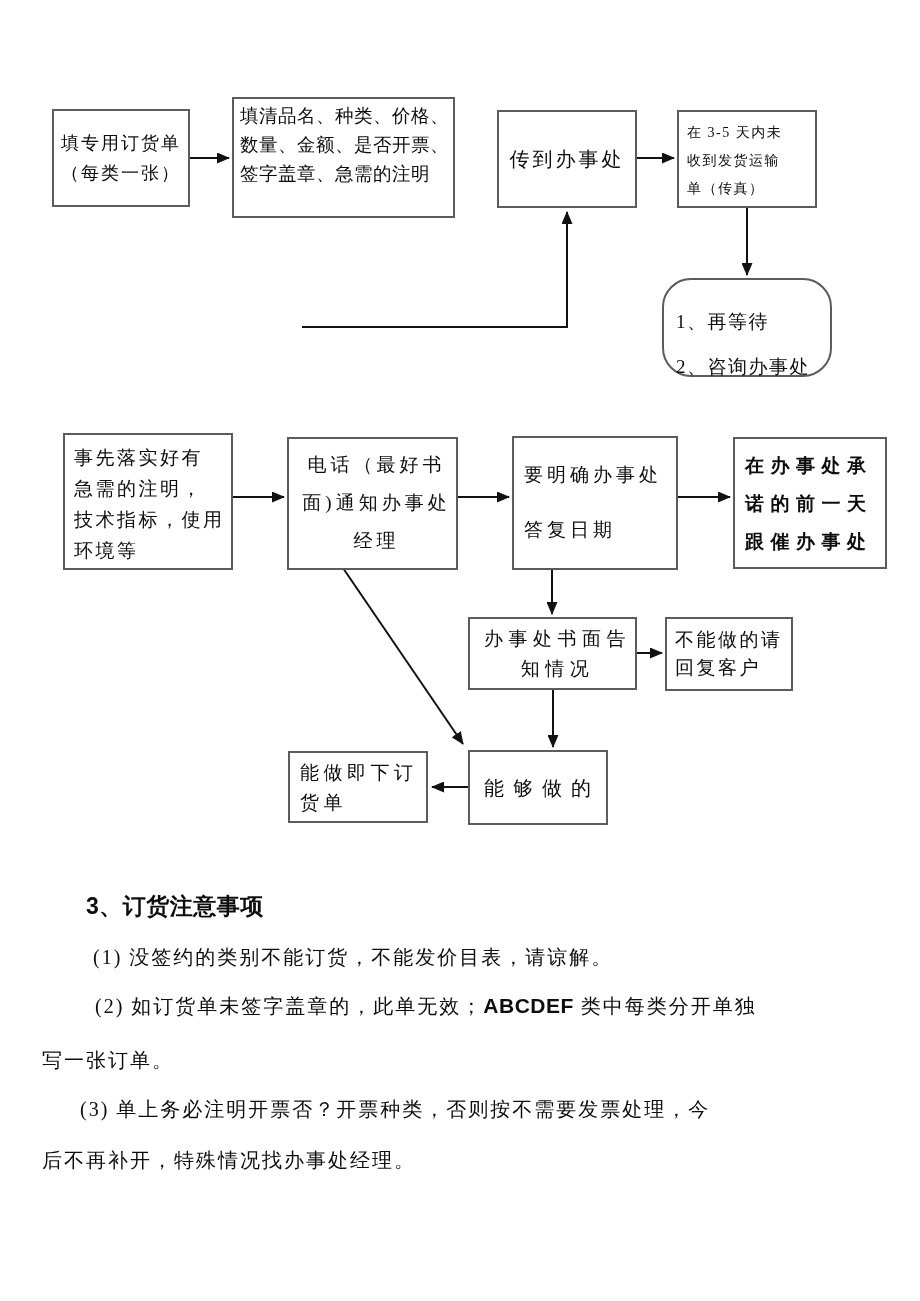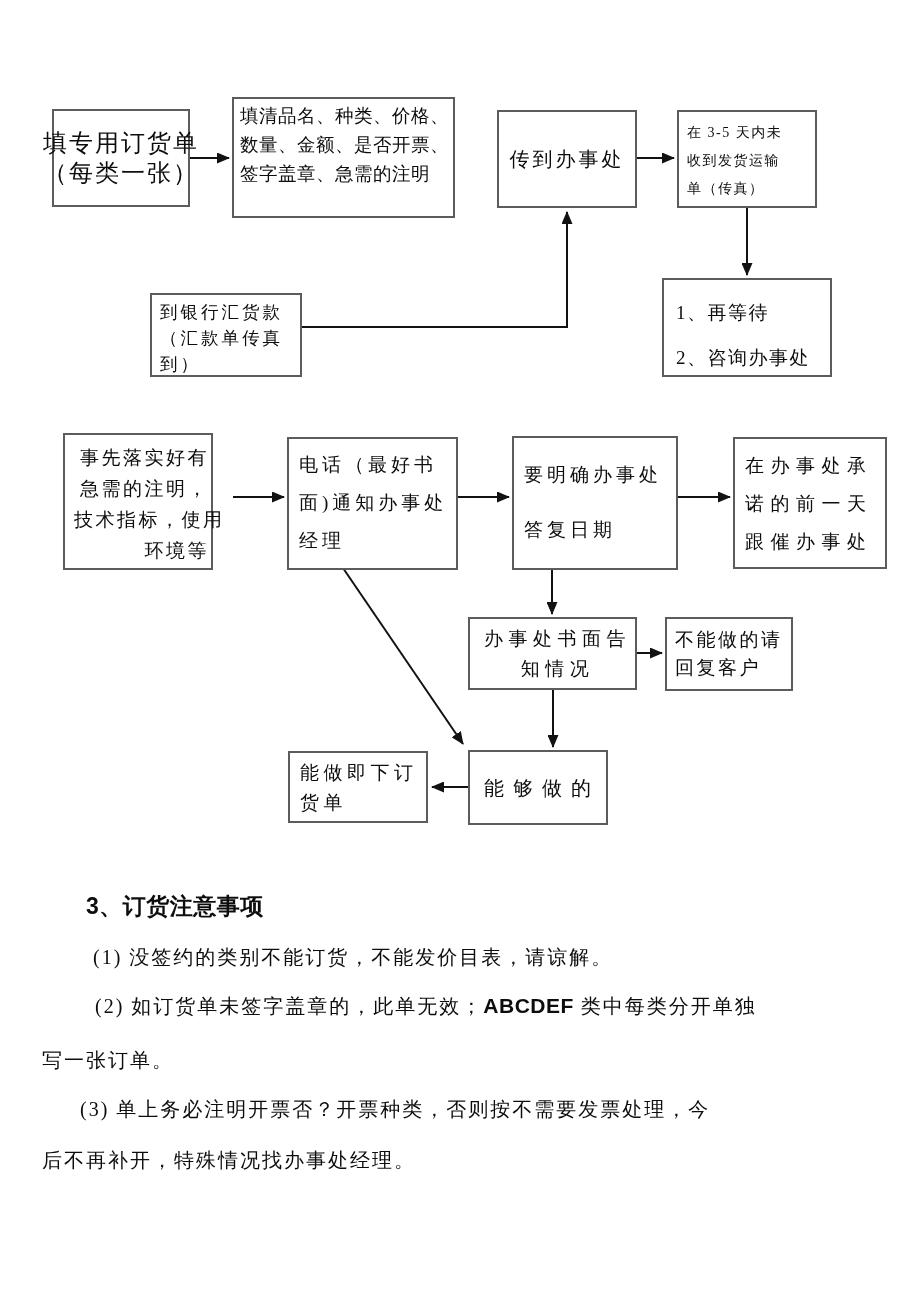--- a/index.html
+++ b/index.html
@@ -26,30 +26,30 @@
     box-sizing:border-box;
     border:2px solid var(--border);
     background:var(--background);
     color:var(--text);
     font-size:19px;
     line-height:30px;
   }
   .node .tl{white-space:pre;}
   .center{display:flex;flex-direction:column;align-items:center;justify-content:center;text-align:center;}
 
-  #n1{left:52px;top:109px;width:138px;height:98px;font-size:24px;letter-spacing:2px;line-height:30px;}
+  #n1{left:52px;top:109px;width:138px;height:98px;font-size:18px;letter-spacing:2px;line-height:30px;}
   #n2{left:232px;top:97px;width:223px;height:121px;font-size:18.5px;letter-spacing:.5px;line-height:29px;padding:3px 5px 0 6px;}
   #n3{left:497px;top:110px;width:140px;height:98px;font-size:20px;letter-spacing:3px;justify-content:center;}
   #n4{left:677px;top:110px;width:140px;height:98px;font-size:14px;letter-spacing:1.5px;line-height:28px;padding:7px 2px 0 8px;}
   #n5{left:150px;top:293px;width:152px;height:84px;font-size:17.5px;letter-spacing:3px;line-height:26px;padding:4px 2px 0 8px;}
-  #n6{left:662px;top:278px;width:170px;height:99px;letter-spacing:1.5px;line-height:45px;padding:10px 2px 0 12px;}
-  #n7{left:63px;top:433px;width:150px;height:137px;letter-spacing:2.5px;line-height:31px;padding:7px 2px 0 9px;text-align:right;}
-  #n8{left:287px;top:437px;width:171px;height:133px;letter-spacing:4px;line-height:38px;padding:7px 2px 0 10px;}
+  #n6{left:662px;top:278px;width:170px;height:99px;letter-spacing:1.5px;line-height:45px;padding:19px 2px 0 12px;border-radius:29px;}
+  #n7{left:63px;top:433px;width:170px;height:137px;letter-spacing:2.5px;line-height:31px;padding:7px 2px 0 9px;}
+  #n8{left:287px;top:437px;width:171px;height:133px;letter-spacing:4px;line-height:38px;padding:7px 2px 0 10px;text-align:center;}
   #n9{left:512px;top:436px;width:166px;height:134px;letter-spacing:4px;line-height:55px;padding:9px 2px 0 10px;}
-  #n10{left:733px;top:437px;width:154px;height:132px;letter-spacing:6.5px;line-height:38px;padding:8px 0 0 10px;}
+  #n10{left:733px;top:437px;width:154px;height:132px;letter-spacing:6.5px;line-height:38px;padding:8px 0 0 10px;font-weight:bold;}
   #n11{left:468px;top:617px;width:169px;height:73px;letter-spacing:5.5px;line-height:30px;padding:5px 0 0 10px;text-align:center;}
   #n12{left:665px;top:617px;width:128px;height:74px;letter-spacing:2.5px;line-height:28px;padding:7px 0 0 8px;}
   #n13{left:288px;top:751px;width:140px;height:72px;letter-spacing:4.5px;line-height:30px;padding:5px 0 0 10px;}
   #n14{left:468px;top:750px;width:140px;height:75px;font-size:20px;letter-spacing:9px;display:flex;align-items:center;padding-left:14px;}
 
   .tline{
     position:absolute;
     color:var(--text);
     font-size:20px;
     letter-spacing:2px;
@@ -117,25 +117,20 @@
   <div class="node center" id="n3">
     <div class="tl">传到办事处</div>
   </div>
 
   <div class="node" id="n4">
     <div class="tl">在 3-5 天内未</div>
     <div class="tl">收到发货运输</div>
     <div class="tl">单（传真）</div>
   </div>
 
-  <div class="node" id="n5">
-    <div class="tl">到银行汇货款</div>
-    <div class="tl">（汇款单传真</div>
-    <div class="tl">到）</div>
-  </div>
 
   <div class="node" id="n6">
     <div class="tl">1、再等待</div>
     <div class="tl">2、咨询办事处</div>
   </div>
 
   <div class="node" id="n7">
     <div class="tl">事先落实好有</div>
     <div class="tl">急需的注明，</div>
     <div class="tl">技术指标，使用</div>

